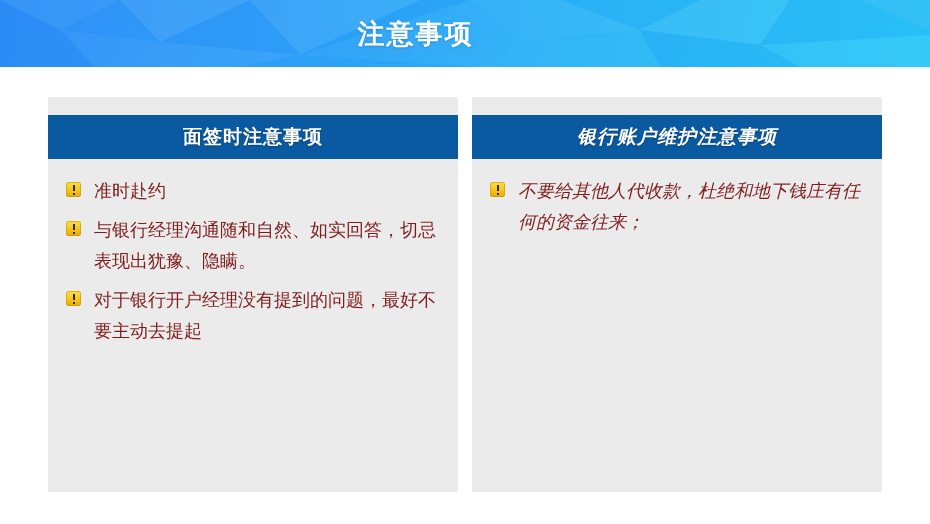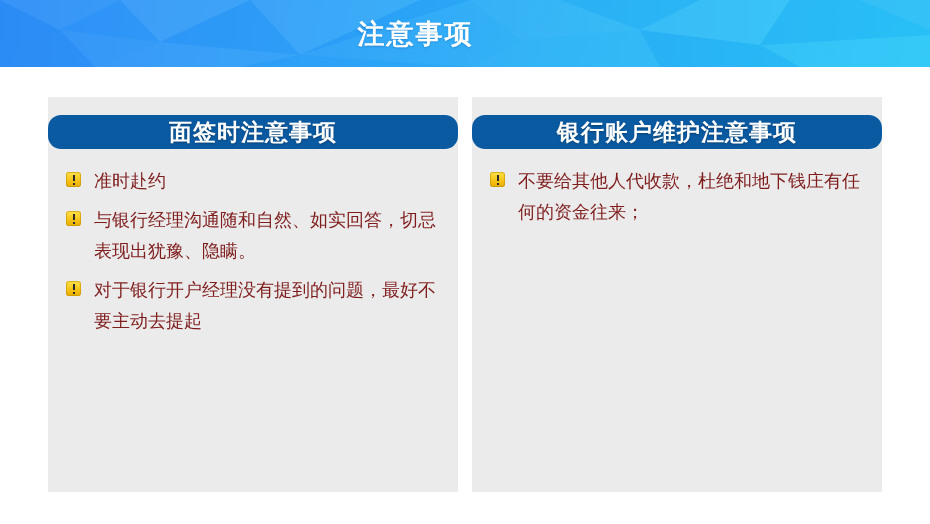--- a/index.html
+++ b/index.html
@@ -54,34 +54,33 @@
     background: #ffffff;
   }
   .card {
     position: absolute;
     top: 30px;
     background: #ebebeb;
     box-sizing: border-box;
     padding: 18px 0 0 0;
   }
   .card-left  { left: 48px;  width: 410px; height: 395px; }
-  .card-right { left: 472px; width: 410px; height: 395px; }
+  .card-right { left: 472px; width: 410px; height: 395px; font-style: italic; }
 
   .card-header {
-    height: 34px;
+    height: 44px;
     background: #0a5aa2;
     display: flex;
     align-items: center;
     justify-content: center;
     color: #ffffff;
-    font-size: 23px;
+    font-size: 19px;
     font-weight: bold;
     letter-spacing: 1px;
     text-shadow: 0 1px 2px rgba(0,0,0,0.30);
-    border-radius: 13px;
   }
 
   .card-body {
     padding: 16px 18px 0 14px;
   }
 
   .bullet-item {
     display: flex;
     align-items: flex-start;
     margin-bottom: 8px;

